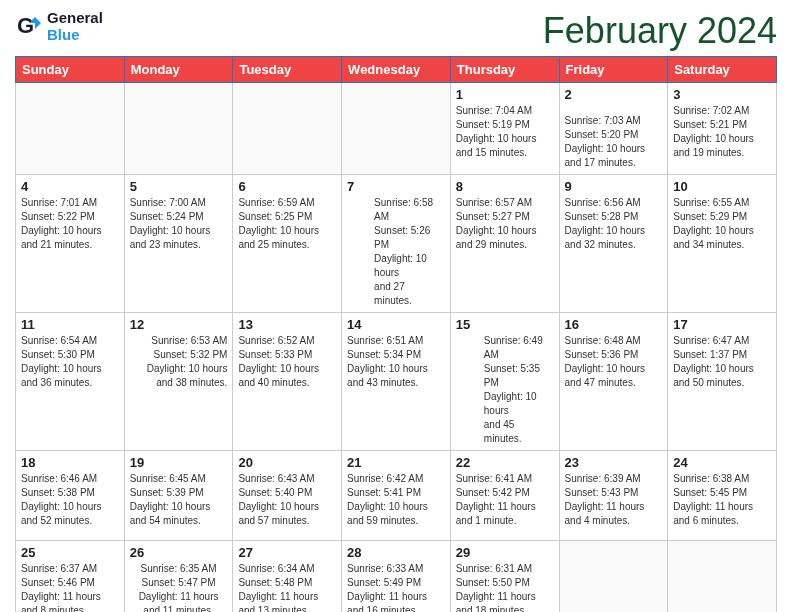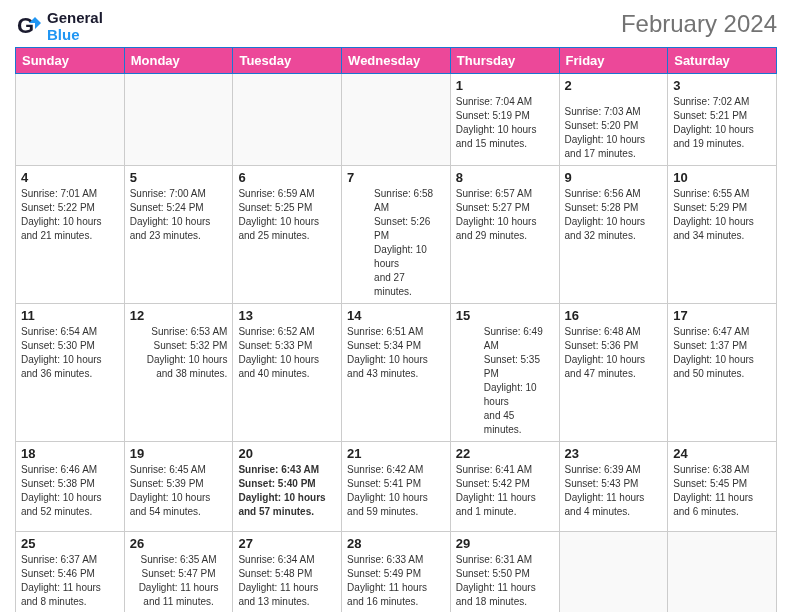--- a/index.html
+++ b/index.html
@@ -22,35 +22,35 @@
       gap: 4px;
     }
     .logo-icon {
       width: 28px;
       height: 28px;
     }
     .title-section {
       text-align: right;
     }
     .calendar-title {
-      font-size: 24px;
+      font-size: 36px;
       font-weight: normal;
-      color: #737373;
+      color: #14532d;
     }
     .calendar-subtitle {
       font-size: 14px;
       color: #444;
     }
     .calendar-table {
       width: 100%;
       border-collapse: collapse;
       table-layout: fixed;
     }
     .calendar-table th {
-      background-color: #ec4899;
+      background-color: #ef4444;
       color: white;
       text-align: left;
       padding: 5px 6px;
       font-size: 13px;
       font-weight: bold;
       border: 1px solid #1976D2;
     }
     .calendar-table td {
       border: 1px solid #ccc;
       vertical-align: top;
@@ -247,21 +247,21 @@
         </td>
         <td>
           <span class="day-number">19</span>
           <div class="day-info" style="white-space: pre-line;">Sunrise: 6:45 AM
 Sunset: 5:39 PM
 Daylight: 10 hours
 and 54 minutes.</div>
         </td>
         <td>
           <span class="day-number">20</span>
-          <div class="day-info" style="white-space: pre-line; font-weight: bold;">Sunrise: 6:43 AM
+          <div class="day-info" style="white-space: pre-line;">Sunrise: 6:43 AM
 Sunset: 5:40 PM
 Daylight: 10 hours
 and 57 minutes.</div>
         </td>
         <td>
           <span class="day-number">21</span>
           <div class="day-info" style="white-space: pre-line;">Sunrise: 6:42 AM
 Sunset: 5:41 PM
 Daylight: 10 hours
 and 59 minutes.</div>

